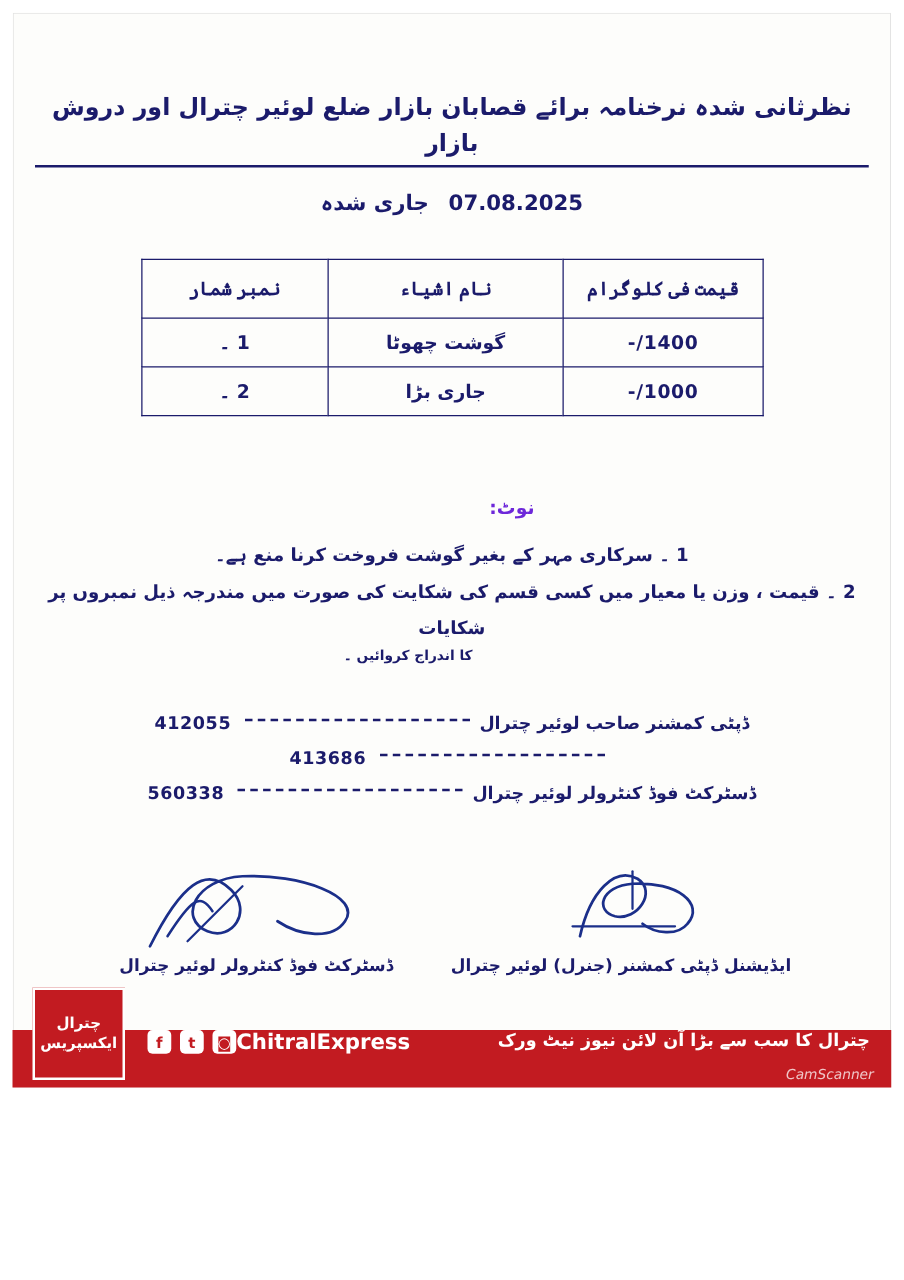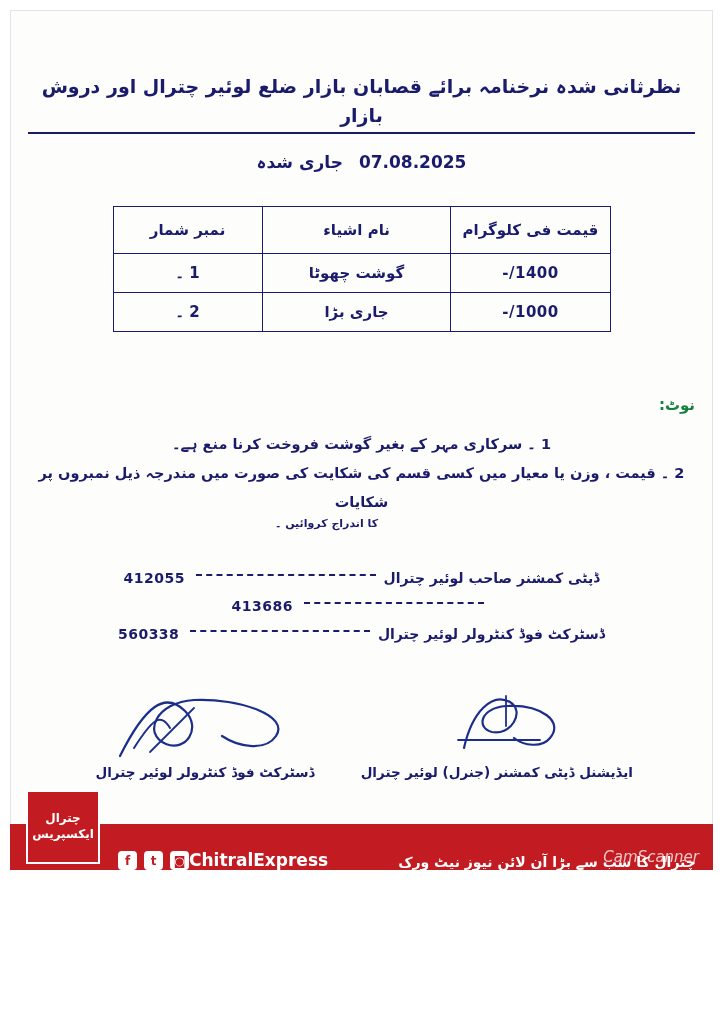--- a/index.html
+++ b/index.html
@@ -84,38 +84,39 @@
     height: 36px;
     text-align: center;
     vertical-align: middle;
     color: #1b1b6b;
     font-size: 15px;
     font-weight: 700;
   }
   table.rates th {
     height: 44px;
     font-size: 15px;
+    font-family: Liberation Serif, serif;
   }
   .col-sr { width: 30%; }
   .col-item { width: 38%; }
   .col-price { width: 32%; }
   td.price {
     font-family: "DejaVu Sans", sans-serif;
     font-size: 15px;
     letter-spacing: .5px;
   }
 
   
   .note-head {
     margin-top: 64px;
-    text-align: right;
+    text-align: center;
     padding-left: 96px;
     font-size: 15px;
     font-weight: 700;
-    color: #15803d;
+    color: #6d28d9;
     direction: rtl;
   }
   .notes {
     margin-top: 16px;
     direction: rtl;
     color: #1b1b6b;
   }
   .note-item {
     font-size: 14.5px;
     font-weight: 700;
@@ -191,21 +192,21 @@
 
   
   .footer {
     position: absolute;
     left: 10px;
     right: 10px;
     bottom: 10px;
     height: 46px;
     background: #c21b21;
     display: flex;
-    align-items: flex-end;
+    align-items: flex-start;
     direction: ltr;
   }
   .footer-logo {
     position: absolute;
     left: 16px;
     bottom: 6px;
     width: 74px;
     height: 74px;
     background: #c21b21;
     border: 2px solid #ffffff;
@@ -249,21 +250,21 @@
     font-size: 14px;
     font-weight: 700;
     margin-left: 70px;
     direction: rtl;
   }
   .camscan {
     position: absolute;
     right: 14px;
     bottom: 4px;
     color: rgba(255,255,255,.75);
-    font-size: 15px;
+    font-size: 11px;
     font-style: italic;
     font-family: "DejaVu Sans", sans-serif;
   }
 </style>
 </head>
 <body>
 
 <div class="page">
   <div class="scan-border"></div>
 

